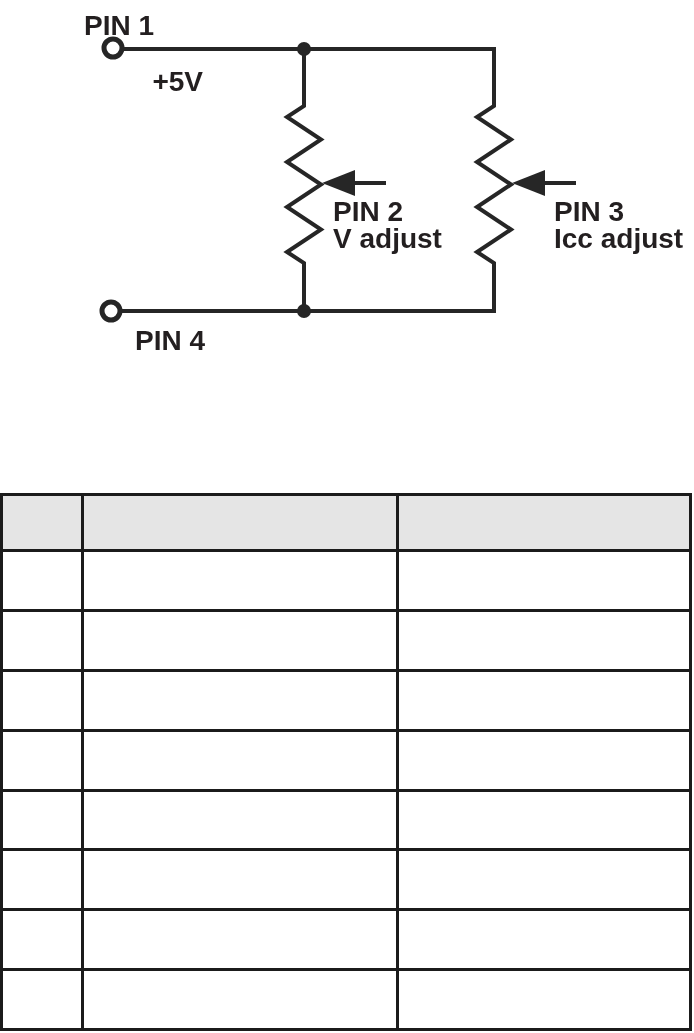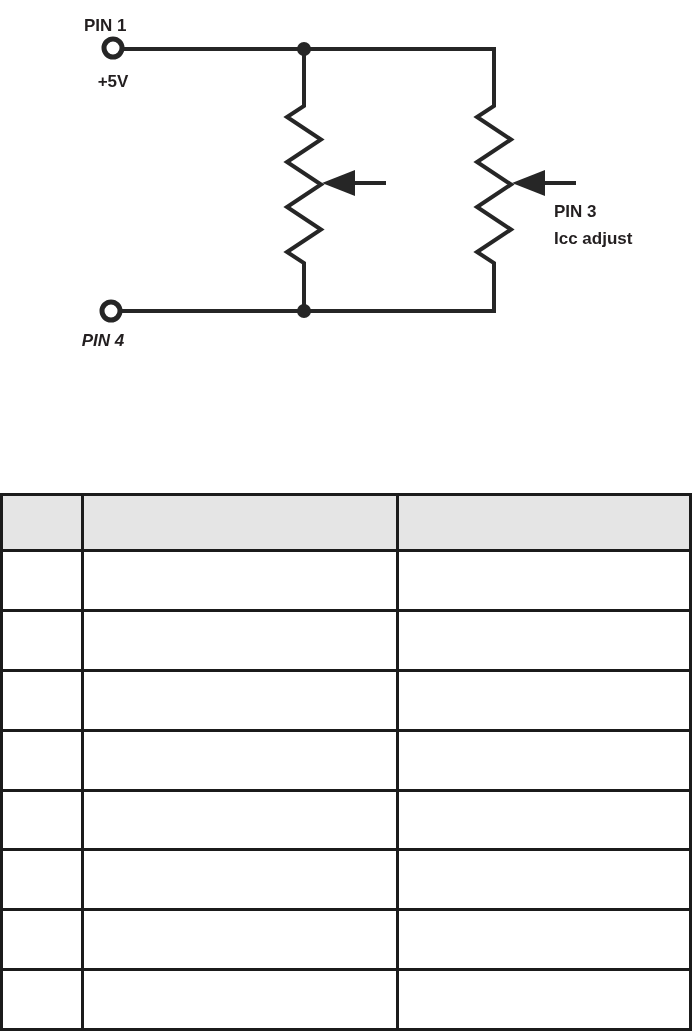--- a/index.html
+++ b/index.html
@@ -13,30 +13,30 @@
 
   
   .circuit { position:absolute; left:0; top:0; }
   .wire  { stroke:var(--line,#262626); stroke-width:4; fill:none; stroke-linejoin:miter; }
   .dot   { fill:var(--line,#262626); stroke:none; }
   .term  { fill:#ffffff; stroke:var(--line,#262626); stroke-width:5; }
   .arrowhead { fill:var(--line,#262626); stroke:none; }
 
   .lbl {
     position:absolute;
-    font-weight:bold; font-size:17px; line-height:27px;
+    font-weight:bold; font-size:28px; line-height:27px;
     color:var(--text,#231f20);
     white-space:nowrap;
   }
-  .lbl.center { text-align:center; }
+  .lbl.center { text-align:right; }
   .lbl-pin1     { left:84px;  top:12px; }
   .lbl-pin1sub  { left:23px;  top:70px;  width:180px; line-height:24px; }
   .lbl-pin2     { left:333px; top:198px; }
   .lbl-pin3     { left:533px; top:198px;margin-left:21px; }
-  .lbl-pin4     { left:13px;  top:327px; width:180px;font-style:italic; }
+  .lbl-pin4     { left:25px;  top:327px; width:180px; }
 
   
   .spec-table {
     position:absolute; left:0px; top:493px;
     width:692px; height:538px;
     border-collapse:collapse; table-layout:fixed;
     background:#fff;
   }
   .spec-table th, .spec-table td {
     border:3px solid var(--table-border,#1b1b1b);
@@ -76,20 +76,24 @@
     <circle class="term" cx="113" cy="48" r="9"></circle>
     <circle class="term" cx="111" cy="311" r="9"></circle>
   </svg>
 
   <div class="lbl lbl-pin1">PIN 1</div>
 
   <div class="lbl lbl-pin1sub center">
     <div>+5V</div>
   </div>
 
+  <div class="lbl lbl-pin2">
+    <div>PIN 2</div>
+    <div>V adjust</div>
+  </div>
 
   <div class="lbl lbl-pin3">
     <div>PIN 3</div>
     <div>Icc adjust</div>
   </div>
 
   <div class="lbl lbl-pin4 center">
     <div>PIN 4</div>
   </div>
 

